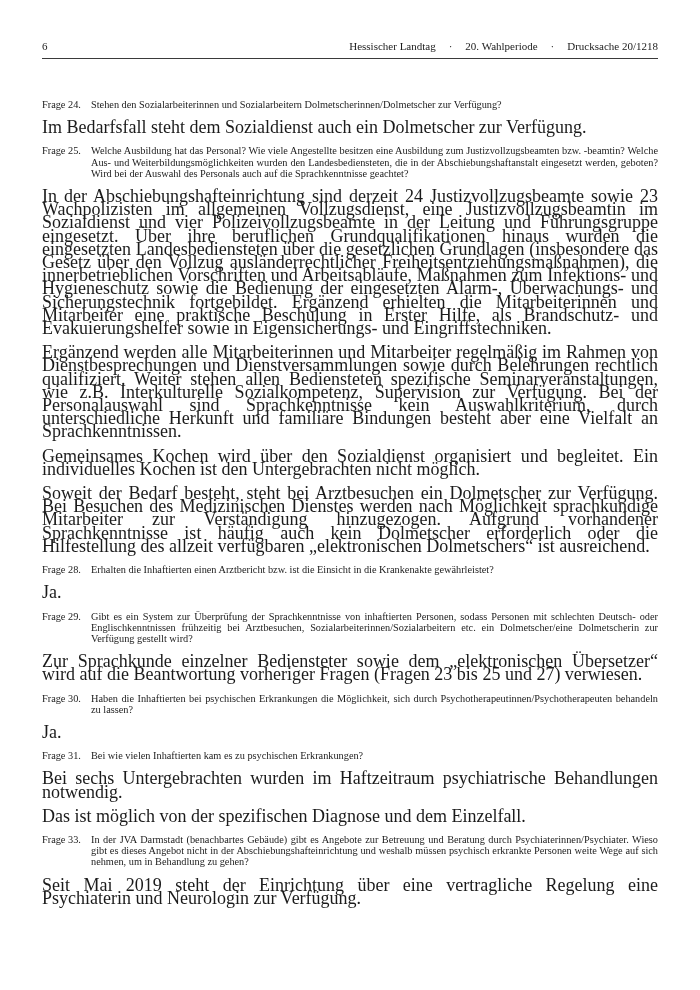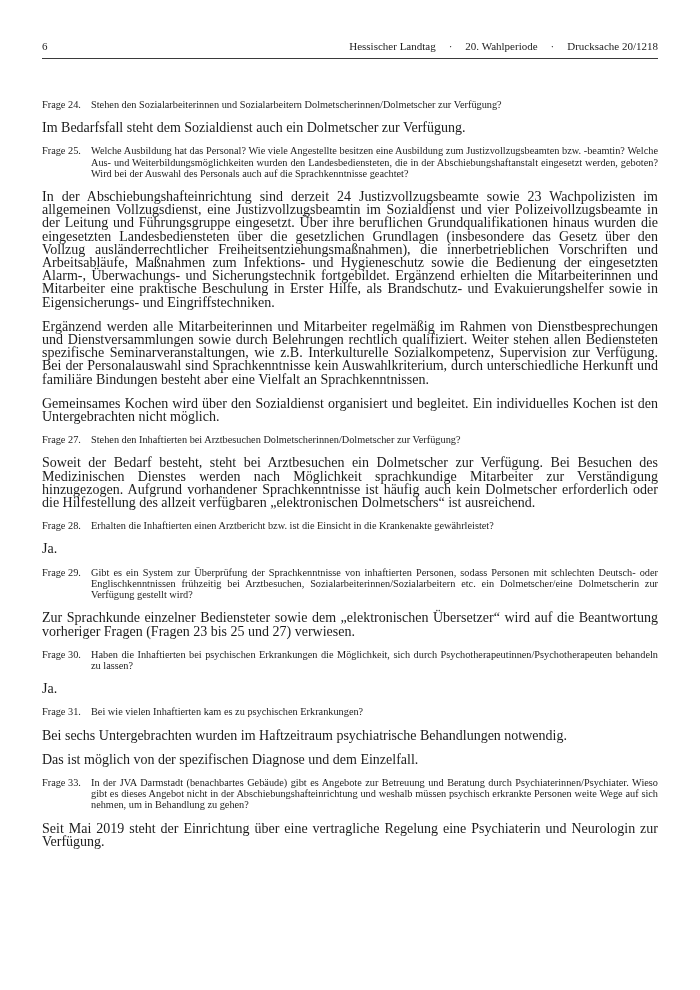--- a/index.html
+++ b/index.html
@@ -52,21 +52,21 @@
   }
   .q-label {
     width: 49px;
     flex: 0 0 49px;
   }
   .q-text {
     flex: 1;
     text-align: justify;
   }
   .answer {
-    font-size: 14px;
+    font-size: 18px;
     line-height: 13.2px;
     text-align: justify;
     margin-bottom: 11px;
   }
 </style>
 </head>
 <body>
 
 <div class="page">
   <header class="page-header">
@@ -82,24 +82,20 @@
         <span class="q-text">Stehen den Sozialarbeiterinnen und Sozialarbeitern Dolmetscherinnen/Dolmetscher zur Verfügung?</span>
       </div>
       <p class="answer">Im Bedarfsfall steht dem Sozialdienst auch ein Dolmetscher zur Verfügung.</p>
       <div class="question">
         <span class="q-label">Frage 25.</span>
         <span class="q-text">Welche Ausbildung hat das Personal? Wie viele Angestellte besitzen eine Ausbildung zum Justizvollzugsbeamten bzw. -beamtin? Welche Aus- und Weiterbildungsmöglichkeiten wurden den Landesbediensteten, die in der Abschiebungshaftanstalt eingesetzt werden, geboten? Wird bei der Auswahl des Personals auch auf die Sprachkenntnisse geachtet?</span>
       </div>
       <p class="answer">In der Abschiebungshafteinrichtung sind derzeit 24 Justizvollzugsbeamte sowie 23 Wachpolizisten im allgemeinen Vollzugsdienst, eine Justizvollzugsbeamtin im Sozialdienst und vier Polizeivollzugsbeamte in der Leitung und Führungsgruppe eingesetzt. Über ihre beruflichen Grundqualifikationen hinaus wurden die eingesetzten Landesbediensteten über die gesetzlichen Grundlagen (insbesondere das Gesetz über den Vollzug ausländerrechtlicher Freiheitsentziehungsmaßnahmen), die innerbetrieblichen Vorschriften und Arbeitsabläufe, Maßnahmen zum Infektions- und Hygieneschutz sowie die Bedienung der eingesetzten Alarm-, Überwachungs- und Sicherungstechnik fortgebildet. Ergänzend erhielten die Mitarbeiterinnen und Mitarbeiter eine praktische Beschulung in Erster Hilfe, als Brandschutz- und Evakuierungshelfer sowie in Eigensicherungs- und Eingriffstechniken.</p>
       <p class="answer">Ergänzend werden alle Mitarbeiterinnen und Mitarbeiter regelmäßig im Rahmen von Dienstbesprechungen und Dienstversammlungen sowie durch Belehrungen rechtlich qualifiziert. Weiter stehen allen Bediensteten spezifische Seminarveranstaltungen, wie z.B. Interkulturelle Sozialkompetenz, Supervision zur Verfügung. Bei der Personalauswahl sind Sprachkenntnisse kein Auswahlkriterium, durch unterschiedliche Herkunft und familiäre Bindungen besteht aber eine Vielfalt an Sprachkenntnissen.</p>
       <p class="answer">Gemeinsames Kochen wird über den Sozialdienst organisiert und begleitet. Ein individuelles Kochen ist den Untergebrachten nicht möglich.</p>
-      <div class="question">
-        <span class="q-label">Frage 27.</span>
-        <span class="q-text">Stehen den Inhaftierten bei Arztbesuchen Dolmetscherinnen/Dolmetscher zur Verfügung?</span>
-      </div>
       <p class="answer">Soweit der Bedarf besteht, steht bei Arztbesuchen ein Dolmetscher zur Verfügung. Bei Besuchen des Medizinischen Dienstes werden nach Möglichkeit sprachkundige Mitarbeiter zur Verständigung hinzugezogen. Aufgrund vorhandener Sprachkenntnisse ist häufig auch kein Dolmetscher erforderlich oder die Hilfestellung des allzeit verfügbaren „elektronischen Dolmetschers“ ist ausreichend.</p>
       <div class="question">
         <span class="q-label">Frage 28.</span>
         <span class="q-text">Erhalten die Inhaftierten einen Arztbericht bzw. ist die Einsicht in die Krankenakte gewährleistet?</span>
       </div>
       <p class="answer">Ja.</p>
       <div class="question">
         <span class="q-label">Frage 29.</span>
         <span class="q-text">Gibt es ein System zur Überprüfung der Sprachkenntnisse von inhaftierten Personen, sodass Personen mit schlechten Deutsch- oder Englischkenntnissen frühzeitig bei Arztbesuchen, Sozialarbeiterinnen/Sozialarbeitern etc. ein Dolmetscher/eine Dolmetscherin zur Verfügung gestellt wird?</span>
       </div>

